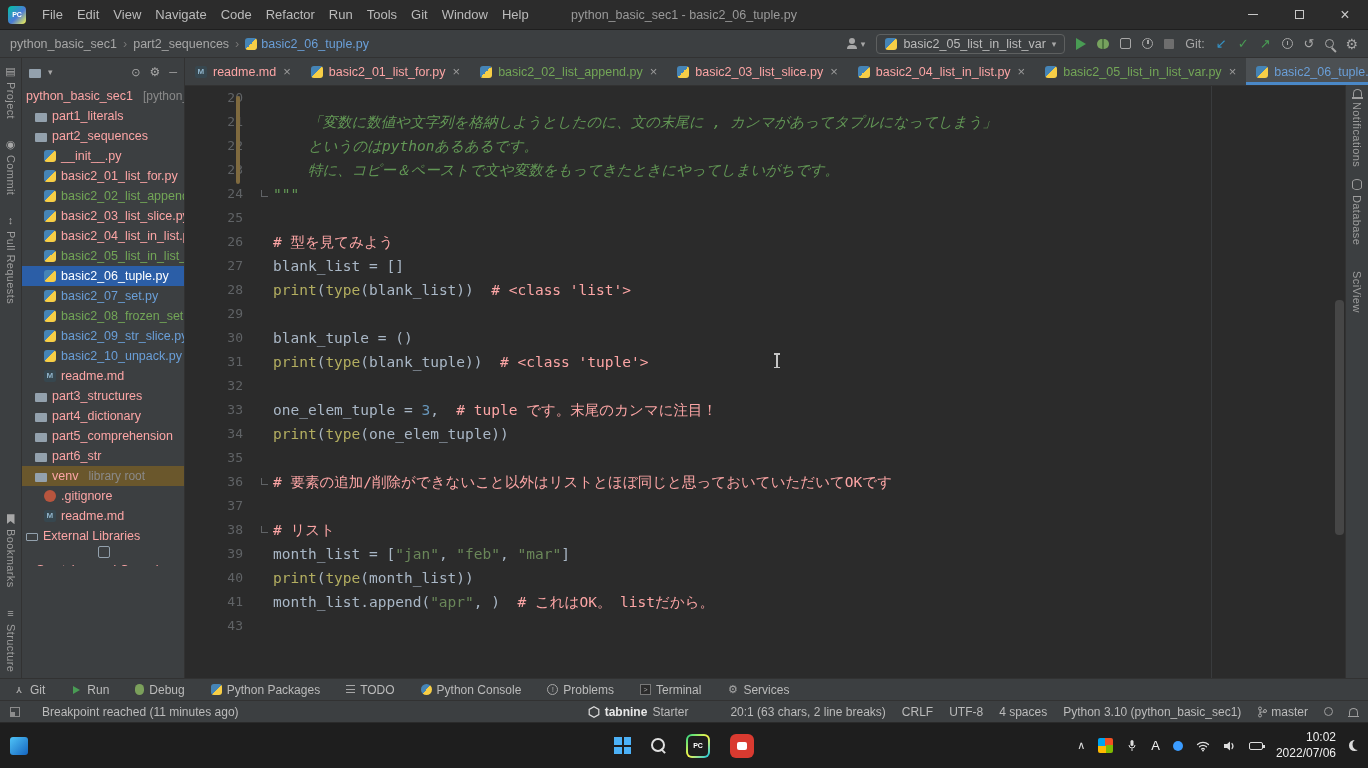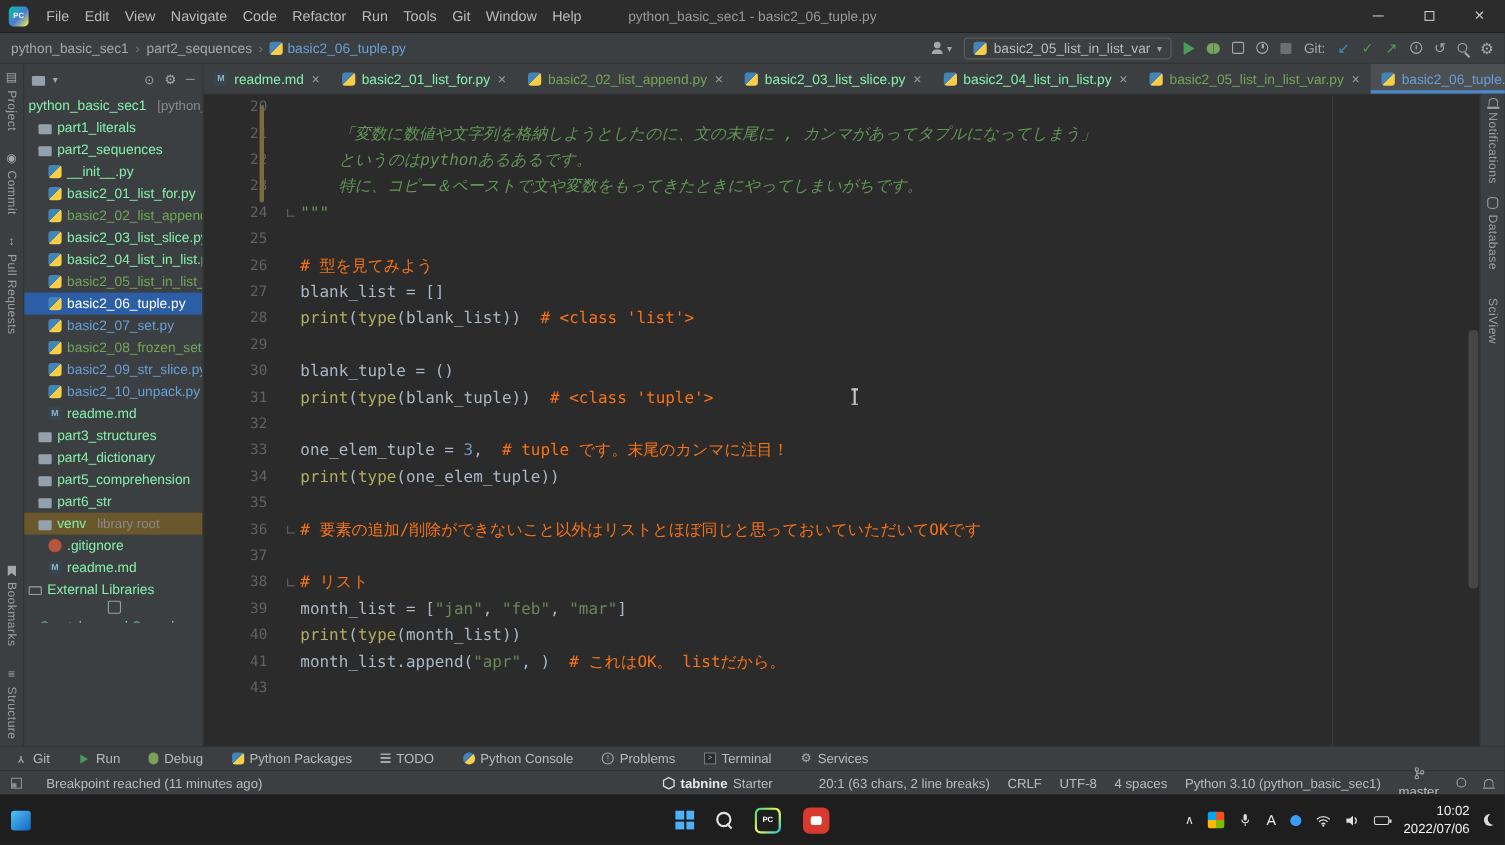--- a/index.html
+++ b/index.html
@@ -82,21 +82,21 @@
   .ti { flex:0 0 12px; width:12px; height:12px; position:relative; }
   .i-folder { height:9px; margin-top:3px; background:#93A1AD; border-radius:1px; }
   .i-folder::before { content:""; position:absolute; top:1px; left:0; width:5px; height:2px;
     background:#93A1AD; border-radius:1px 1px 0 0; }
   .i-md { background:#37474F; border-radius:2px; }
   .i-md::after { content:"M"; color:#8FB3C9; font-size:8px; font-weight:bold;
     position:absolute; left:2.5px; top:1px; }
   .i-git { background:#B8553E; border-radius:50%; }
   .i-extlib { height:8px; margin-top:2px; border:1.3px solid #93A1AD; border-radius:1px; }
   .i-scratch { border:1.3px solid #93A1AD; border-radius:2px; }
-  .st-def { color:#86efac; }
+  .st-def { color:#fca5a5; }
   .st-added { color:#73A657; }
   .st-modified { color:#6A9FD8; }
   .tsuffix { color:#8A8A8A; margin-left:5px; font-size:12px; }
 
   .editor-zone { flex:1; display:flex; flex-direction:column; min-width:0; }
   .tabbar { height:28px; background:#3C3F41; border-bottom:1px solid #323232;
     display:flex; align-items:stretch; }
   .tab { display:flex; align-items:center; gap:6px; padding:0 10px; font-size:12.5px; position:relative; white-space:nowrap; }
   .tab.active { background:#4C5053; }
   .tab.active::after { content:""; position:absolute; left:0; right:0; bottom:0; height:3px; background:#4A88C7; }
@@ -107,21 +107,21 @@
   .code-lines { position:absolute; inset:0; padding-top:0;margin-left:24px; }
   .crow { display:flex; height:24px; line-height:24px; }
   .gut { width:64px; flex:0 0 64px; display:flex; }
   .lnum { width:34px; text-align:right; color:#606366; font-size:13px; }
   .gmark { flex:1; position:relative; }
   .foldm { position:absolute; right:5px; top:8px; width:7px; height:7px;
     border-left:1.3px solid #606366; border-bottom:1.3px solid #606366; }
   .ctext { white-space:pre; }
   .c-def { color:#A9B7C6; }
   .c-doc { color:#629755; font-style:italic; }
-  .c-com { color:#f97316;text-align:right; }
+  .c-com { color:#fca5a5;text-align:right; }
   .c-str { color:#6A8759; }
   .c-num { color:#6897BB; }
   .c-blt { color:#B3AE60; }
   .margin-guide { position:absolute; top:0; bottom:0; left:1026px; width:1px; background:#393B3D; }
   .vcs-bar { position:absolute; left:51px; top:10px; width:4px; height:88px;
     background:#7F6A3F; border-radius:2px; }
   .sb-thumb { position:absolute; right:1px; top:214px; width:9px; height:235px;
     background:rgba(170,170,170,.22); border-radius:4px; }
   .ibeam { position:absolute; left:591px; top:267px; width:1.5px; height:15px; background:#C5C5C5; }
   .ibeam::before, .ibeam::after { content:""; position:absolute; left:-2.5px; width:6px; height:1.5px; background:#C5C5C5; }
@@ -156,21 +156,21 @@
 
   
   .status { height:22px; background:#3C3F41; border-top:1px solid #323232;
     display:flex; align-items:center; font-size:12px; color:#BBB; padding:0 10px; }
   .stat-left { display:flex; align-items:center; gap:22px; }
   .sicon-grid { width:10px; height:10px; border:1px solid #8C8C8C; position:relative; }
   .sicon-grid::after { content:""; position:absolute; left:0; bottom:0; width:4px; height:4px; background:#8C8C8C; }
   .stat-right { margin-left:auto; display:flex; align-items:center; gap:16px; }
   .tabnine { display:flex; align-items:center; gap:5px; margin-right:26px; }
   .brand { color:#E8E8E8; font-weight:bold; }
-  .branch { display:flex; align-items:center; gap:4px;flex-direction:column; }
+  .branch { display:flex; align-items:center; gap:4px; }
   .dotind { width:9px; height:9px; border:1.2px solid #9E9E9E; border-radius:50%; }
 
   
   .taskbar { height:46px; background:#1E1E1E; border-top:1px solid #2A2A2A; position:relative; }
   .tb-corner { position:absolute; left:10px; top:50%; transform:translateY(-50%);
     width:18px; height:18px; border-radius:3px; background:linear-gradient(135deg,#4FC3F7,#1565C0); }
   .tb-center { position:absolute; left:50%; top:0; height:100%; transform:translateX(-50%);
     display:flex; align-items:center; gap:20px; }
   .start-grid { width:17px; height:17px; display:grid; grid-template:repeat(2,7.5px)/repeat(2,7.5px); gap:2px; }
   .start-grid span { background:#4CB1F7; }

